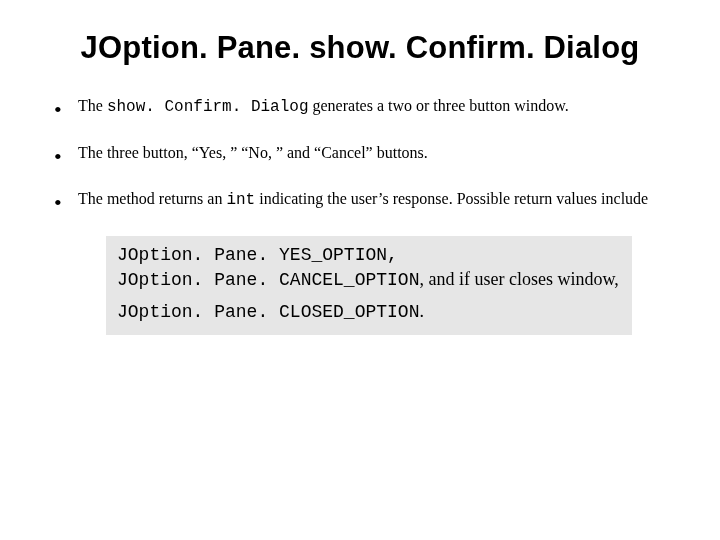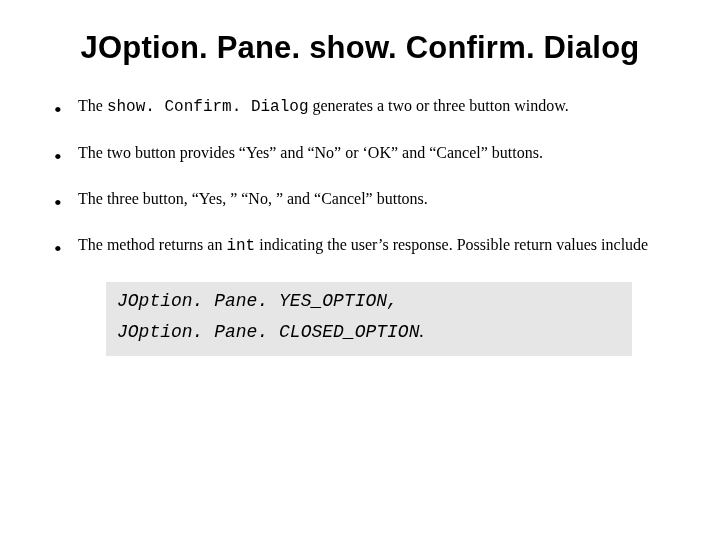--- a/index.html
+++ b/index.html
@@ -51,48 +51,45 @@
     margin-left: 58px;
     margin-right: 40px;
     background: #e6e6e6;
     border: 1px solid #e6e6e6;
     padding: 6px 10px 10px 10px;
     font-size: 18px;
     line-height: 1.35;
   }
   .codebox .line {
     white-space: nowrap;
-    font-style: italic;
   }
   .codebox .gap {
     height: 6px;
   }
   .serif-tail {
     font-family: "Times New Roman", Times, serif;
   }
 </style>
 </head>
 <body>
 
 <div class="slide">
   <div class="title">JOption. Pane. show. Confirm. Dialog</div>
 
   <ul class="bullets">
     <li>
       <span>The </span><span class="mono">show. Confirm. Dialog</span><span> generates a two or three button window.</span>
     </li>
     <li>
-      <span>The two button provides “Yes” and “No” or ‘OK” and “Cancel” buttons.</span>
-    </li>
-    <li>
       <span>The three button, “Yes, ” “No, ” and “Cancel” buttons.</span>
     </li>
     <li>
       <span>The method returns an </span><span class="mono">int</span><span> indicating the user’s response. Possible return values include</span>
     </li>
   </ul>
 
   <div class="codebox">
     <div class="line mono">JOption. Pane. YES_OPTION,</div>
+    <div class="line"><span class="mono">JOption. Pane. CANCEL_OPTION</span><span class="serif-tail">, and if user closes window,</span></div>
     <div class="gap"></div>
     <div class="line"><span class="mono">JOption. Pane. CLOSED_OPTION</span><span class="serif-tail">.</span></div>
   </div>
 </div>
 
 </body></html>

